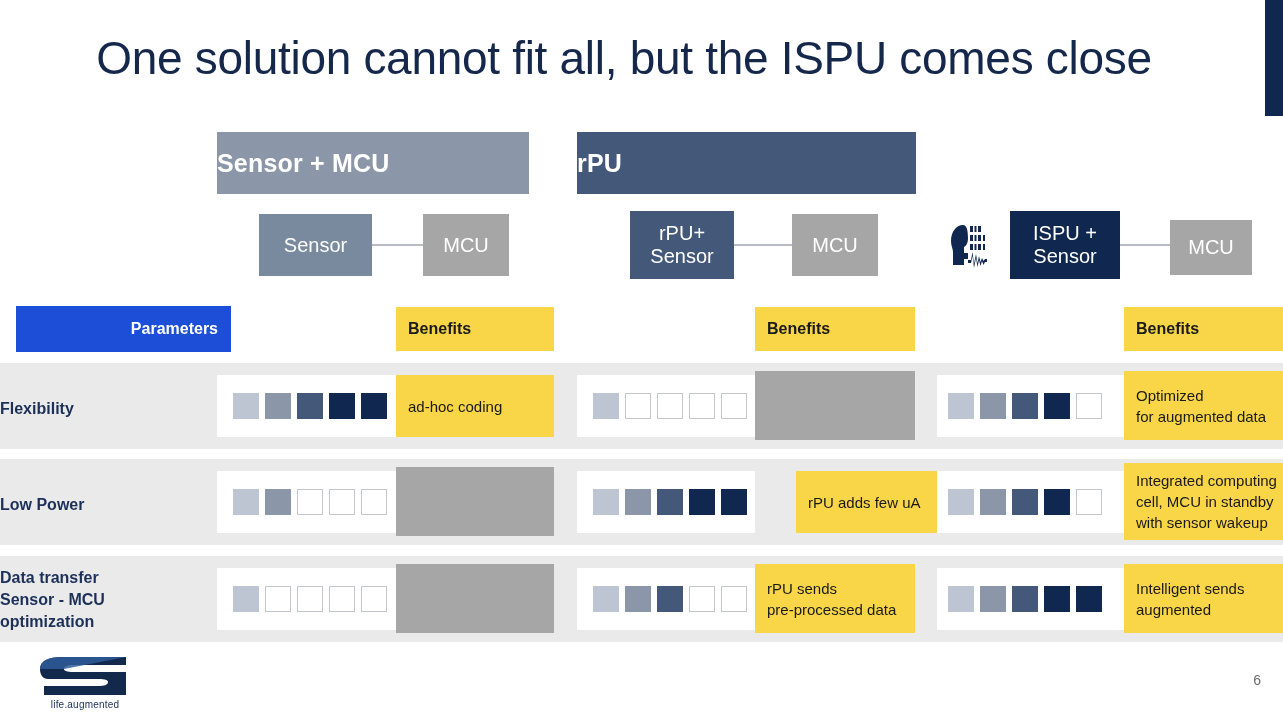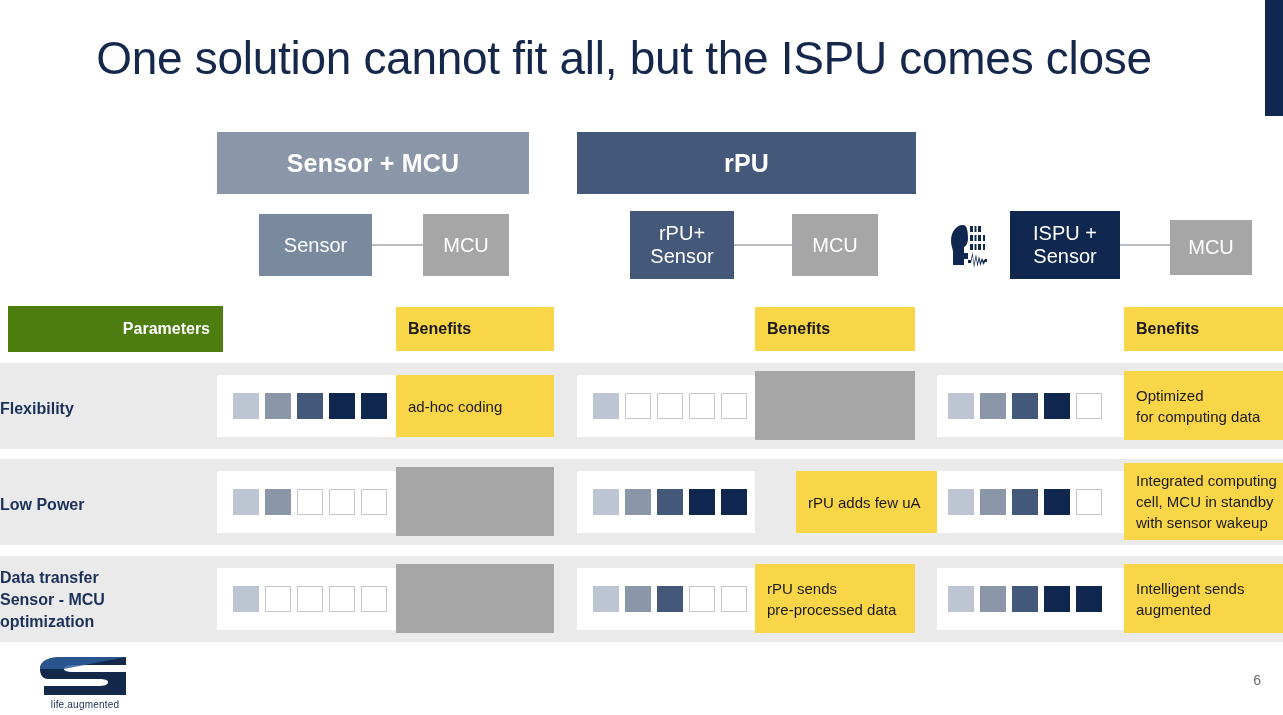--- a/index.html
+++ b/index.html
@@ -23,21 +23,21 @@
     position:absolute; left:0; top:30px; width:1248px;
     text-align:center;
     font-size:46px; line-height:56px; font-weight:400;
     color:#15284b; letter-spacing:-0.3px;
     white-space:nowrap;
   }
 
   
   .col-head {
     position:absolute; height:62px; top:132px;
-    display:flex; align-items:center; justify-content:center;
+    display:flex; align-items:center; justify-content:flex-start;
     color:#ffffff; font-size:25px; font-weight:bold;
     letter-spacing:0.2px;
   }
   .col-head.c0 { left:217px; width:312px; background:#8b97a8; }
   .col-head.c1 { left:577px; width:339px; background:#44587a; }
   .col-head.c2 { left:930px; width:353px; background:#10284f; }
   .col-head .hd-ico { margin-right:16px; display:block; }
 
   
   .diagram { position:absolute; top:206px; height:88px; }
@@ -56,22 +56,22 @@
   .chip.navy-dark  { background:#10284f; }
 
   .wire { position:absolute; height:2px; background:#b8bcc2; }
 
   .icon-left { position:absolute; }
 
   
   .band { position:absolute; left:0; width:1283px; background:#eaeaea; }
 
   .param-head {
-    position:absolute; left:8px; top:306px; width:215px; height:46px;
-    background:#4d7c0f; color:#ffffff;
+    position:absolute; left:16px; top:306px; width:215px; height:46px;
+    background:#1d4ed8; color:#ffffff;
     display:flex; align-items:center; justify-content:flex-end;
     padding-right:13px; font-size:16px; font-weight:bold;
   }
   .benefit-head {
     position:absolute; height:44px; background:#f9d548;
     display:flex; align-items:center; padding-left:12px;
     font-size:16px; font-weight:bold; color:#1a1a1a;
   }
   .benefit-head.b0 { left:396px; width:158px; top:307px; }
   .benefit-head.b1 { left:755px; width:160px; top:307px; }
@@ -206,21 +206,21 @@
   <div class="rate-cell" style="left:937px;top:375px;width:187px;height:62px;padding-left:11px;">
     <div class="sq" style="background:#bcc5d1;"></div>
     <div class="sq" style="background:#8b97a8;"></div>
     <div class="sq" style="background:#44587a;"></div>
     <div class="sq" style="background:#10284f;"></div>
     <div class="sq empty"></div>
   </div>
   <div class="bene-cell filled" style="left:1124px;top:371px;width:159px;height:69px;">
     <div>
       <span>Optimized</span><br>
-      <span>for computing data</span>
+      <span>for augmented data</span>
     </div>
   </div>
 
   <div class="band" style="top:459px;height:86px;"></div>
   <div class="param-label" style="top:494px;">Low Power</div>
 
   <div class="rate-cell" style="left:217px;top:471px;width:179px;height:62px;padding-left:16px;">
     <div class="sq" style="background:#bcc5d1;"></div>
     <div class="sq" style="background:#8b97a8;"></div>
     <div class="sq empty"></div>

